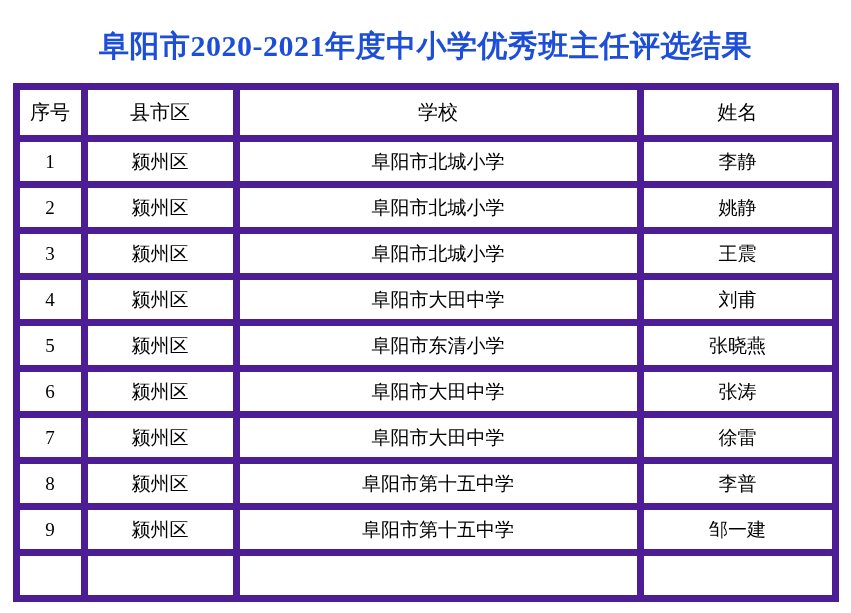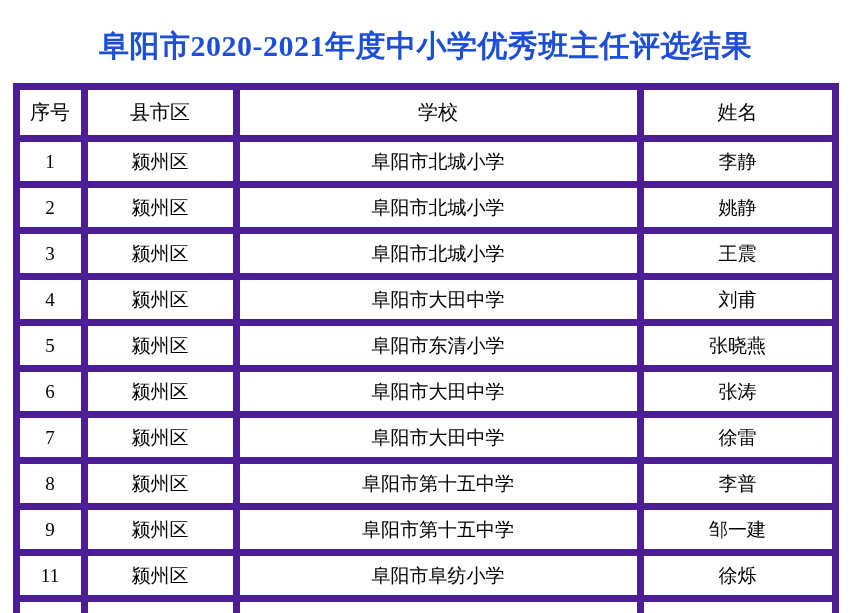--- a/index.html
+++ b/index.html
@@ -138,26 +138,20 @@
         <td class="cell-school">阜阳市第十五中学</td>
         <td class="cell-name">李普</td>
       </tr>
       <tr>
         <td class="cell-no">9</td>
         <td class="cell-district">颍州区</td>
         <td class="cell-school">阜阳市第十五中学</td>
         <td class="cell-name">邹一建</td>
       </tr>
       <tr>
-        <td class="cell-no">11</td>
-        <td class="cell-district">颍州区</td>
-        <td class="cell-school">阜阳市阜纺小学</td>
-        <td class="cell-name">徐烁</td>
-      </tr>
-      <tr>
         <td class="cell-no"></td>
         <td class="cell-district"></td>
         <td class="cell-school"></td>
         <td class="cell-name"></td>
       </tr>
     </tbody>
   </table>
 
 </div>
 

